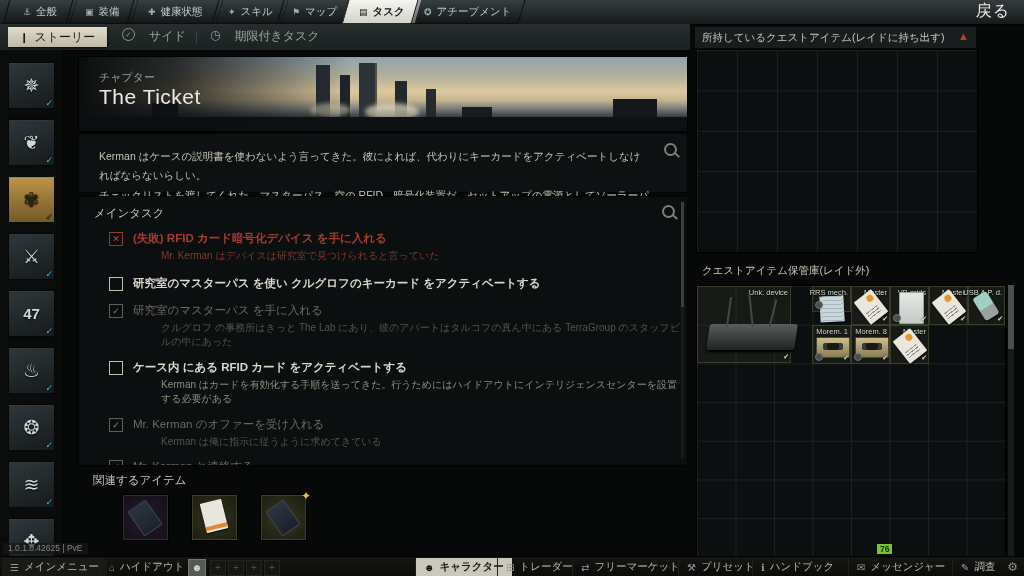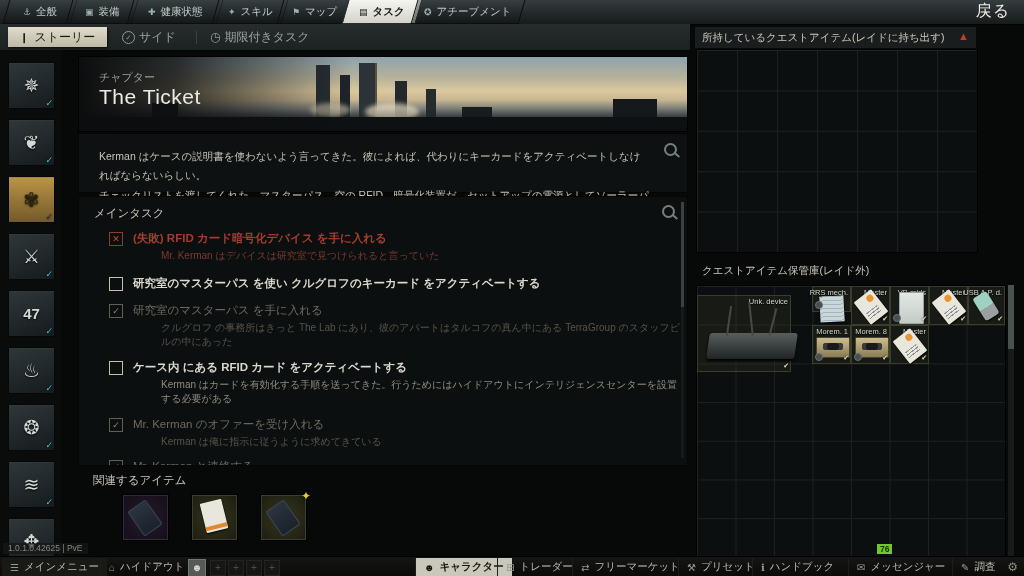--- a/index.html
+++ b/index.html
@@ -17,21 +17,21 @@
   .tab.active{background:linear-gradient(#f5f5f1,#d3d3ca);border-color:#2a2d2d;}
   .tab.active .l{color:#15130d;font-weight:bold;} .tab.active .g{color:#15130d;}
   .w1{width:66px}.w2{width:64px}.w3{width:88px}.w4{width:68px}.w5{width:68px}.w6{width:72px}.w7{width:106px}
   .back{position:absolute;right:14px;top:1px;font-size:16px;color:#edece4;letter-spacing:1px;cursor:default;}
   
   .subnav{position:absolute;left:0;top:24px;width:690px;height:26px;
           background:linear-gradient(#272d2c,#1c2121);border-bottom:1px solid #050606;}
   .story{position:absolute;left:8px;top:3px;height:20px;padding:0 12px;display:flex;align-items:center;gap:6px;
          background:linear-gradient(#e0dbcb,#bfbaa6);box-shadow:1px 1px 2px #000000aa;}
   .story .g{font-size:10px;color:#231a0d;} .story .l{font-size:12px;font-weight:normal;color:#1c150b;}
-  .subtab{position:absolute;top:4px;height:18px;display:flex;align-items:center;gap:4px;color:#9aa3a1;}
+  .subtab{position:absolute;top:4px;height:18px;display:flex;gap:14px;color:#9aa3a1;}
   .subtab .l{font-size:12px;}
   .circ{width:11px;height:11px;border:1px solid #8f9896;border-radius:50%;font-size:7px;line-height:11px;text-align:center;color:#8f9896;}
   .clock{font-size:12px;color:#8f9896;}
   .subdiv{position:absolute;left:196px;top:7px;width:1px;height:13px;background:#3a4140;}
   
   .side{position:absolute;left:0;top:50px;width:62px;height:506px;background:#0a0c0c;}
   .chap{position:absolute;left:8px;width:45px;height:45px;border:1px solid #060808;
         background:linear-gradient(160deg,#2f373a,#161b1d);box-shadow:inset 0 1px 0 #45505233;
         display:flex;align-items:center;justify-content:center;}
   .chap .g{font-size:19px;color:#d3d9d7;text-shadow:0 1px 2px #000;}
@@ -329,21 +329,21 @@
   <div class="rp-head" style="left:695px;top:27px;width:281px">
     <span class="t">所持しているクエストアイテム(レイドに持ち出す)</span>
     <span class="warn">▲</span>
   </div>
   <div class="grid g1"></div>
 
   <div class="rp-head" style="left:695px;top:260px;width:281px;background:none">
     <span class="t">クエストアイテム保管庫(レイド外)</span>
   </div>
   <div class="grid g2">
-    <div class="sitem" style="left:0;top:9px;width:94px;height:77px">
+    <div class="sitem" style="left:0;top:0;width:94px;height:77px">
       <span class="slabel">Unk. device</span>
       <div class="dev-body"></div>
       <div class="ant a1"></div>
         <div class="ant a2"></div>
         <div class="ant a3"></div>
       <span class="mc">✔</span>
     </div>
     <div class="sitem" style="left:115px;top:0;width:39px;height:26px">
       <span class="slabel">RRS mech.</span>
       <div class="papernote"></div>

